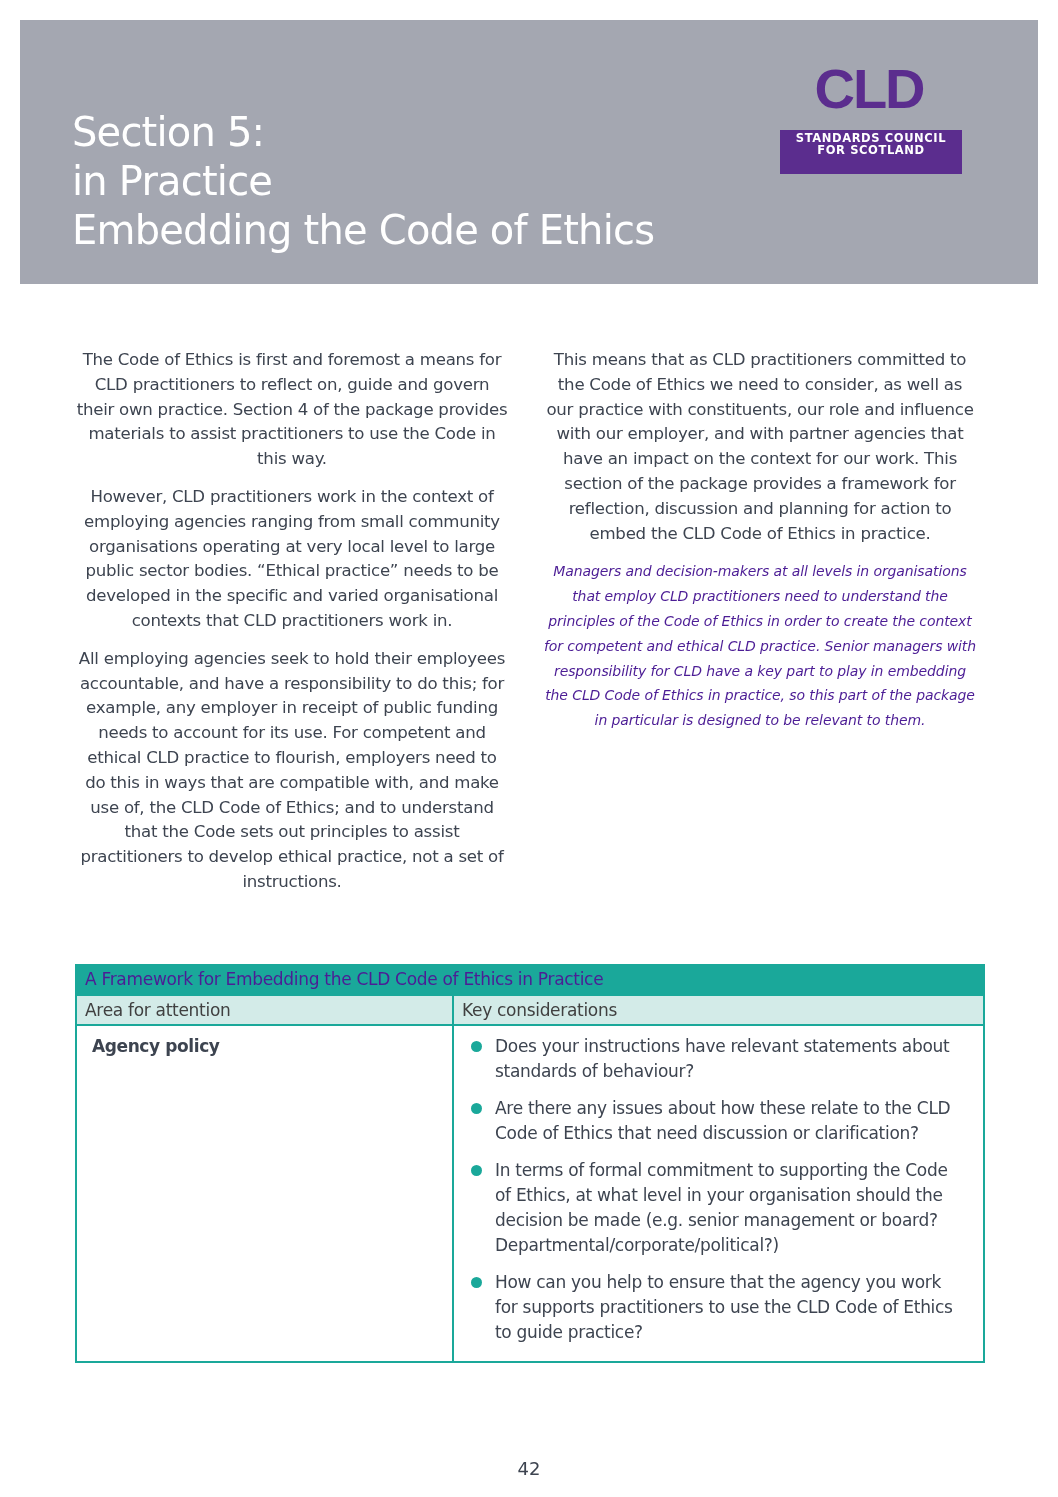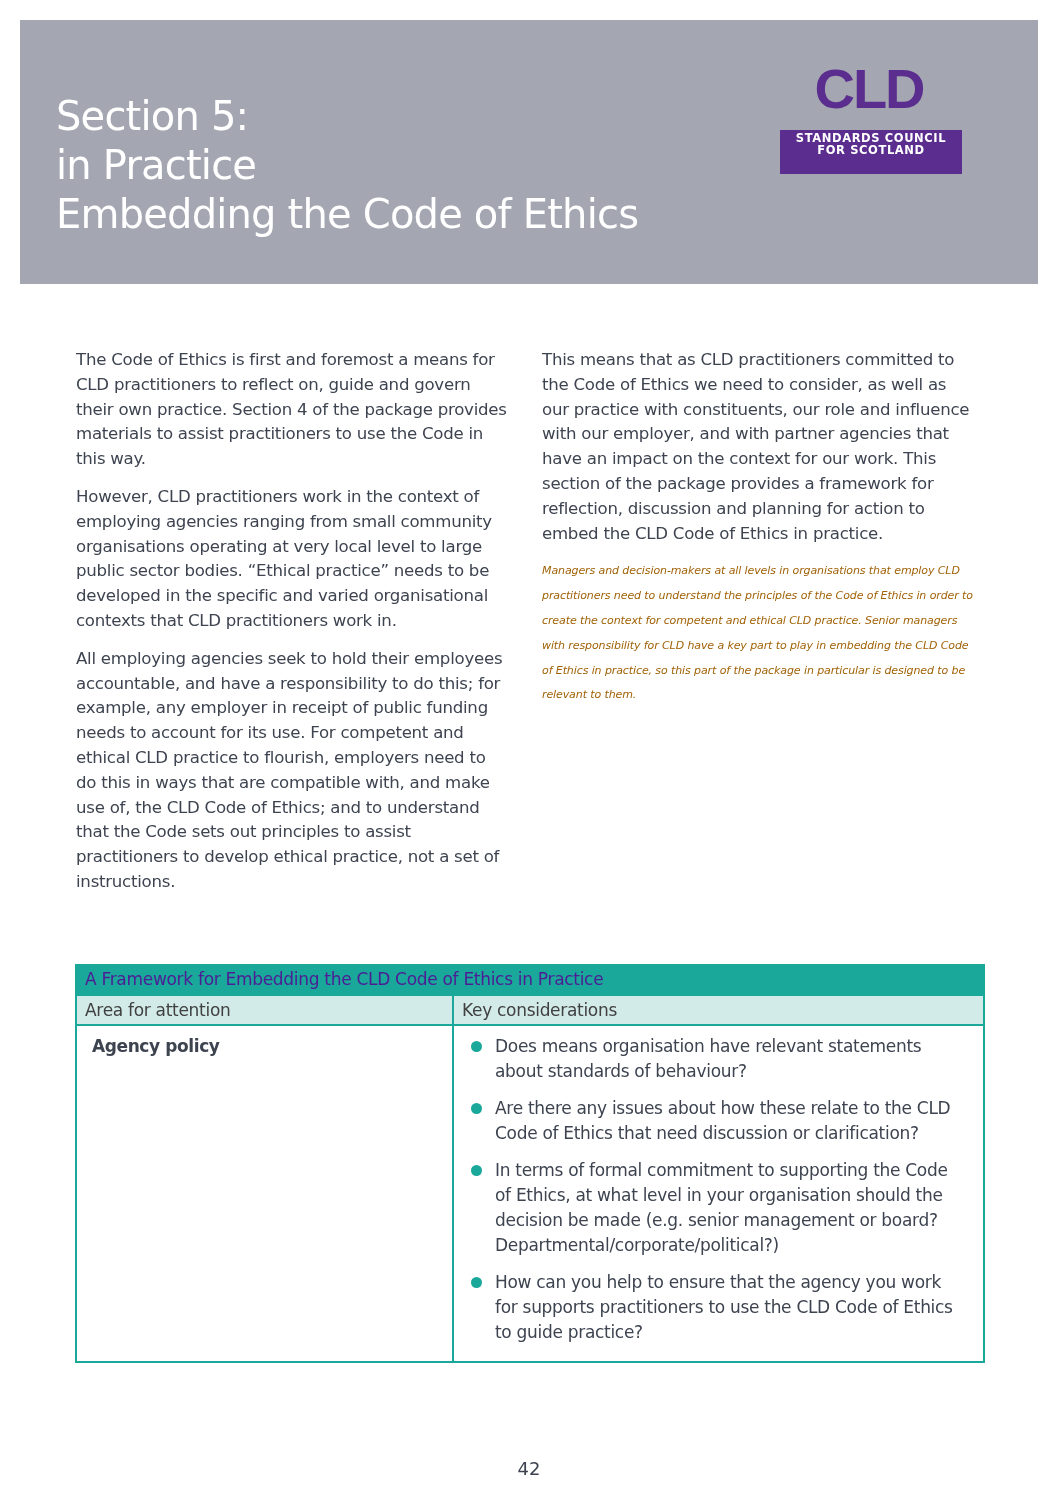--- a/index.html
+++ b/index.html
@@ -1,33 +1,33 @@
 <!DOCTYPE html>
 <html><head>
   <meta charset="utf-8">
   <style>
     html, body { margin:0; padding:0; }
     body { width:1058px; height:1497px; background:#ffffff; position:relative; overflow:hidden;
            font-family:"DejaVu Sans", sans-serif; color:#3d4450; }
     .banner { position:absolute; left:20px; top:20px; width:1018px; height:264px; background:#a4a7b1; }
-    .title { position:absolute; left:56px; top:92px; margin:0; font-family:"DejaVu Sans", sans-serif;
+    .title { position:absolute; left:56px; top:92px; margin:16px; font-family:"DejaVu Sans", sans-serif;
              font-weight:normal; color:#ffffff; font-size:40px; line-height:49px; letter-spacing:-0.8px; }
     .title span { display:block; }
     .logo { position:absolute; left:780px; top:52px; width:182px; }
     .logo-mark { display:block; color:#5b2d8e; font-family:"Liberation Sans", sans-serif; font-weight:bold;
                  font-size:56px; line-height:74px; letter-spacing:-2px; text-align:center; margin-left:-4px; }
     .logo-sub { display:block; background:#5b2d8e; color:#ffffff; font-family:"DejaVu Sans", sans-serif;
                 font-weight:bold; font-size:11.5px; line-height:12px; text-align:center; padding:2px 0 18px;
                 letter-spacing:0.6px; margin-top:4px; }
     .col { position:absolute; top:348px; width:432px; font-size:16.6px; line-height:24.8px; color:#3d4450;
-           letter-spacing:-0.25px; }
+           letter-spacing:-0.25px;text-align:center; }
     .col p { margin:0 0 13px 0; }
     .col-left { left:76px; }
     .col-right { left:542px; width:436px; }
-    .col-right p.italic { font-style:italic; font-size:11px; color:#a16207; letter-spacing:-0.1px; }
+    .col-right p.italic { font-style:italic; font-size:14px; color:#4c1d95; letter-spacing:-0.1px; }
     .frame { position:absolute; left:75px; top:964px; width:906px; border:2px solid #1aa89a; border-top:none; }
     .frame-title { background:#1aa89a; color:#4c1d95; font-size:17px; line-height:30px; padding:0 8px;
                    letter-spacing:-0.3px; }
     table { width:100%; border-collapse:collapse; }
     th { background:#d3ebe8; color:#404040; text-align:left; font-weight:normal; font-size:17px;
          line-height:26px; padding:1px 8px; border-top:2px solid #1aa89a; letter-spacing:-0.3px; }
     th.first, td.first { width:345px; border-right:2px solid #1aa89a; }
     td { vertical-align:top; }
     td.first { padding:10px 15px; font-weight:bold; font-size:17px; color:#3d4450; letter-spacing:-0.4px; border-top:2px solid #1aa89a;}
     td.second { padding:8px 20px 4px 14px; border-top:2px solid #1aa89a; }
@@ -76,21 +76,21 @@
         <th>Key considerations</th>
       </tr>
     </thead>
     <tbody>
       <tr>
         <td class="first">Agency policy</td>
         <td class="second">
           <ul>
             <li>
               <span class="bullet"></span>
-              <span>Does means organisation have relevant statements about standards of behaviour?</span>
+              <span>Does your instructions have relevant statements about standards of behaviour?</span>
             </li>
             <li>
               <span class="bullet"></span>
               <span>Are there any issues about how these relate to the CLD Code of Ethics that need discussion or clarification?</span>
             </li>
             <li>
               <span class="bullet"></span>
               <span>In terms of formal commitment to supporting the Code of Ethics, at what level in your organisation should the decision be made (e.g. senior management or board? Departmental/corporate/political?)</span>
             </li>
             <li>

